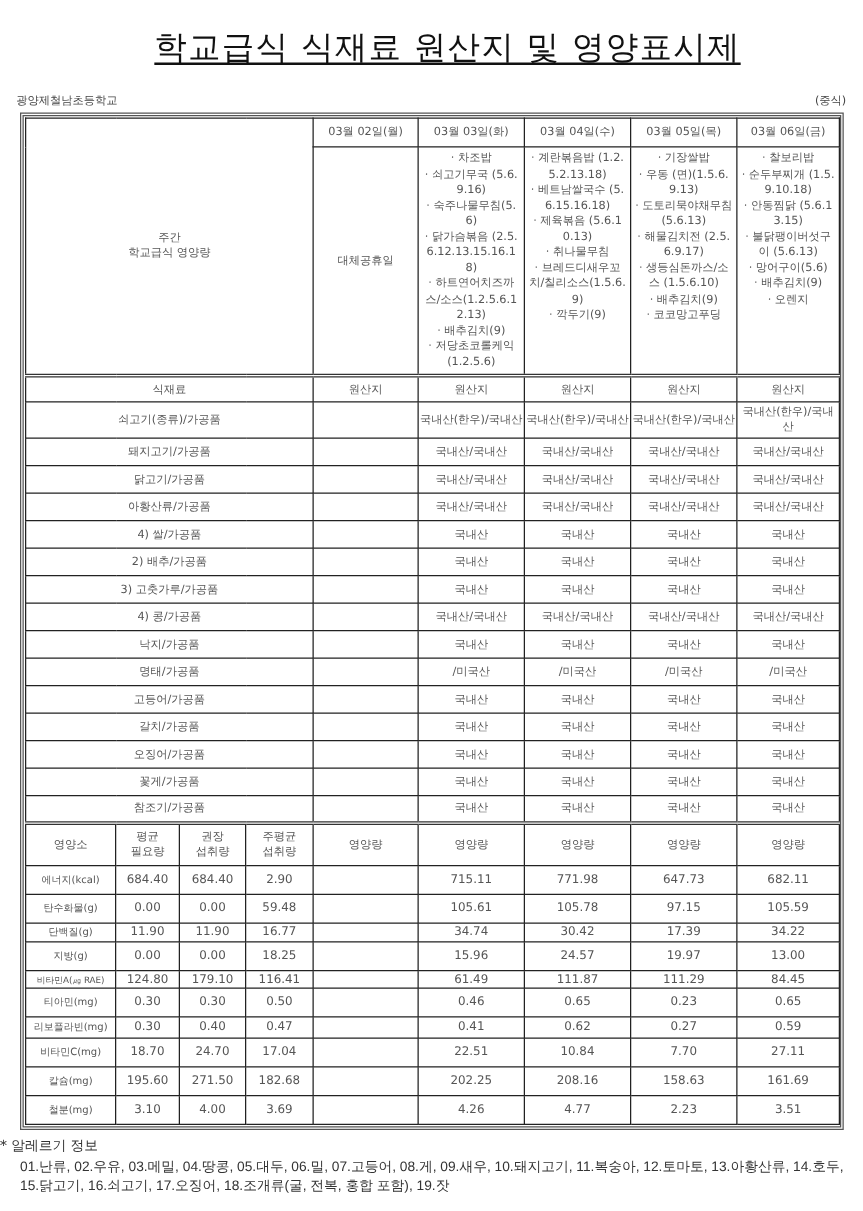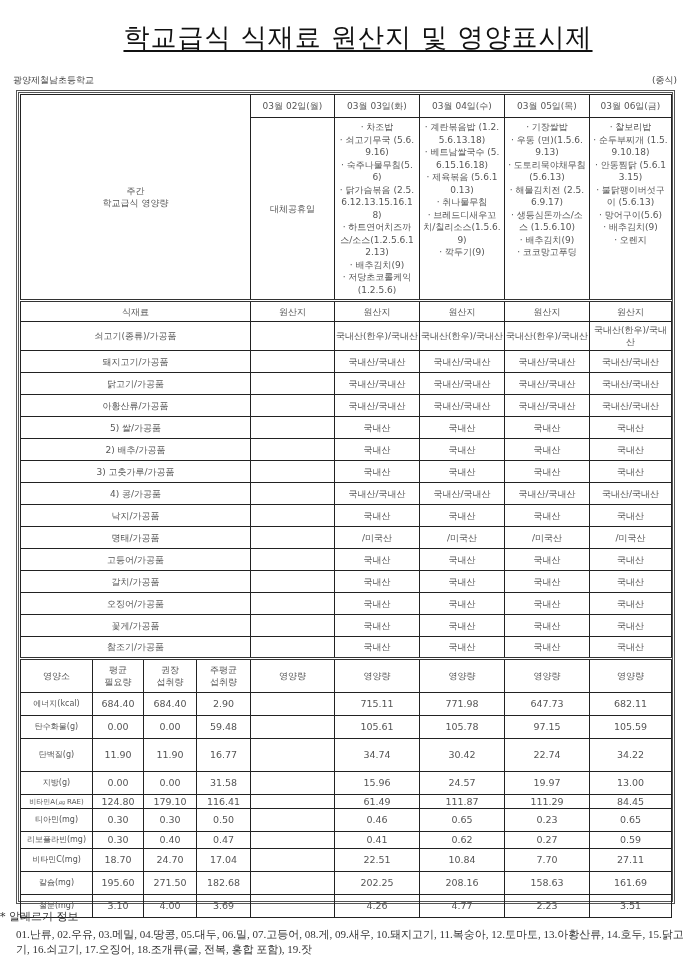--- a/index.html
+++ b/index.html
@@ -23,21 +23,21 @@
     td { border: 1px solid #222; text-align: center; vertical-align: middle; font-size: 9px; color: #555; line-height: 12px; }
 
     .menu-cell { text-align: center; vertical-align: top; padding: 3px 3px; font-size: 9px; line-height: 12.5px; color: #555; }
     .menu-item { display: block; white-space: normal; word-break: break-all; }
 
     .sec { border-top: 3px double #333; }
     .num { font-size: 9.5px; }
     .hdr2 { line-height: 12px; }
 
     .allergy-title { position: absolute; left: 0; top: 909px; font-size: 11px; color: #333; font-family: "DejaVu Serif", "Liberation Serif", serif; }
-    .allergy-body { position: absolute; left: 16px; top: 927px; width: 670px; font-size: 11px; line-height: 15px; color: #333; font-family: Liberation Serif, serif; }
+    .allergy-body { position: absolute; left: 16px; top: 927px; width: 670px; font-size: 11px; line-height: 15px; color: #333; font-family: Liberation Sans, sans-serif; }
   </style>
 </head>
 <body>
 
 <div class="title"><span>학교급식 식재료 원산지 및 영양표시제</span></div>
 <div class="school">광양제철남초등학교</div>
 <div class="mid">(중식)</div>
 
 <div class="frame">
   <table>
@@ -70,21 +70,21 @@
       <td class="menu-cell">
         <span class="menu-item">· 차조밥</span>
         <span class="menu-item">· 쇠고기무국 (5.6.9.16)</span>
         <span class="menu-item">· 숙주나물무침(5.6)</span>
         <span class="menu-item">· 닭가슴볶음 (2.5.6.12.13.15.16.18)</span>
         <span class="menu-item">· 하트연어치즈까스/소스(1.2.5.6.12.13)</span>
         <span class="menu-item">· 배추김치(9)</span>
         <span class="menu-item">· 저당초코롤케익 (1.2.5.6)</span>
       </td>
       <td class="menu-cell">
-        <span class="menu-item">· 계란볶음밥 (1.2.5.6.13.18)</span>
+        <span class="menu-item">· 계란볶음밥 (1.2.5.2.13.18)</span>
         <span class="menu-item">· 베트남쌀국수 (5.6.15.16.18)</span>
         <span class="menu-item">· 제육볶음 (5.6.10.13)</span>
         <span class="menu-item">· 취나물무침</span>
         <span class="menu-item">· 브레드디새우꼬치/칠리소스(1.5.6.9)</span>
         <span class="menu-item">· 깍두기(9)</span>
       </td>
       <td class="menu-cell">
         <span class="menu-item">· 기장쌀밥</span>
         <span class="menu-item">· 우동 (면)(1.5.6.9.13)</span>
         <span class="menu-item">· 도토리묵야채무침 (5.6.13)</span>
@@ -138,21 +138,21 @@
     </tr>
     <tr style="height:22px">
       <td colspan="4">아황산류/가공품</td>
       <td></td>
       <td>국내산/국내산</td>
       <td>국내산/국내산</td>
       <td>국내산/국내산</td>
       <td>국내산/국내산</td>
     </tr>
     <tr style="height:22px">
-      <td colspan="4">5) 쌀/가공품</td>
+      <td colspan="4">4) 쌀/가공품</td>
       <td></td>
       <td>국내산</td>
       <td>국내산</td>
       <td>국내산</td>
       <td>국내산</td>
     </tr>
     <tr style="height:22px">
       <td colspan="4">2) 배추/가공품</td>
       <td></td>
       <td>국내산</td>
@@ -268,36 +268,36 @@
       <td style="font-size:8px">탄수화물(g)</td>
       <td class="num">0.00</td>
       <td class="num">0.00</td>
       <td class="num">59.48</td>
       <td class="num"></td>
       <td class="num">105.61</td>
       <td class="num">105.78</td>
       <td class="num">97.15</td>
       <td class="num">105.59</td>
     </tr>
-    <tr style="height:33px">
+    <tr style="height:15px">
       <td style="font-size:8px">단백질(g)</td>
       <td class="num">11.90</td>
       <td class="num">11.90</td>
       <td class="num">16.77</td>
       <td class="num"></td>
       <td class="num">34.74</td>
       <td class="num">30.42</td>
-      <td class="num">22.74</td>
+      <td class="num">17.39</td>
       <td class="num">34.22</td>
     </tr>
     <tr style="height:23px">
       <td style="font-size:8px">지방(g)</td>
       <td class="num">0.00</td>
       <td class="num">0.00</td>
-      <td class="num">31.58</td>
+      <td class="num">18.25</td>
       <td class="num"></td>
       <td class="num">15.96</td>
       <td class="num">24.57</td>
       <td class="num">19.97</td>
       <td class="num">13.00</td>
     </tr>
     <tr style="height:14px">
       <td style="font-size:7px">비타민A(㎍ RAE)</td>
       <td class="num">124.80</td>
       <td class="num">179.10</td>

